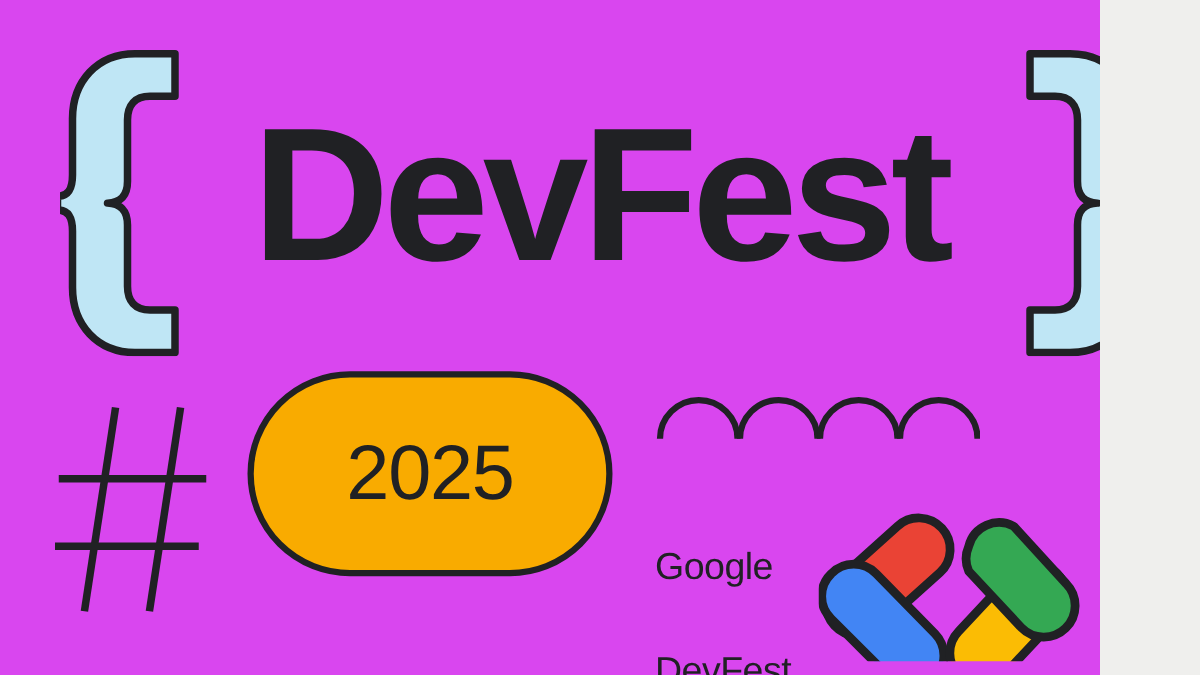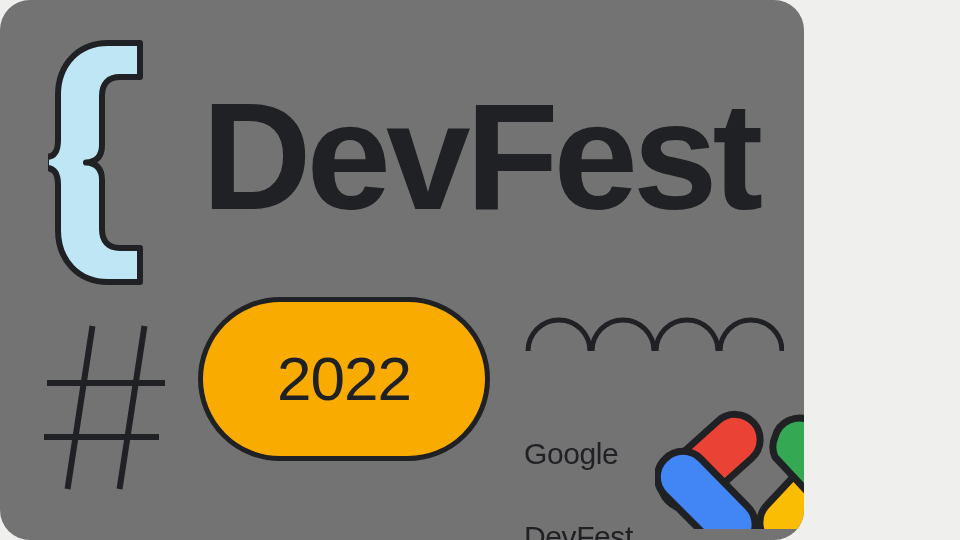--- a/index.html
+++ b/index.html
@@ -6,25 +6,24 @@
   html, body {
     margin: 0;
     padding: 0;
     background: #efefed;
   }
   body {
     font-family: "Liberation Sans", sans-serif;
   }
   #poster {
     position: relative;
-    width: 804px;
+    width: 880px;
     height: 540px;
-    background: #737373;
+    background: #d946ef;
     overflow: hidden;
-    border-radius: 30px;
   }
   .abs { position: absolute; }
 
   
   #wordmark {
     left: 0;
     top: 76px;
     width: 960px;
     text-align: center;
     font-family: "Liberation Sans", sans-serif;
@@ -155,21 +154,21 @@
       <g stroke="#202124" stroke-width="6" stroke-linecap="square">
         <line x1="48" y1="4" x2="24" y2="161"></line>
         <line x1="100" y1="4" x2="76" y2="161"></line>
         <line x1="6" y1="58" x2="118" y2="58"></line>
         <line x1="2" y1="112" x2="112" y2="112"></line>
       </g>
     </svg>
   </div>
 
   <div class="abs" id="year-pill">
-    <span id="year-pill-label">2022</span>
+    <span id="year-pill-label">2025</span>
   </div>
 
   <div class="abs" id="arc-wave">
     <svg width="260" height="58" viewBox="0 0 260 58" aria-hidden="true">
       <g fill="none" stroke="#202124" stroke-width="5" stroke-linecap="butt">
         <path d="M 4 55 A 31 31 0 0 1 66 55"></path>
         <path d="M 68 55 A 31 31 0 0 1 130 55"></path>
         <path d="M 132 55 A 31 31 0 0 1 194 55"></path>
         <path d="M 196 55 A 31 31 0 0 1 258 55"></path>
       </g>

